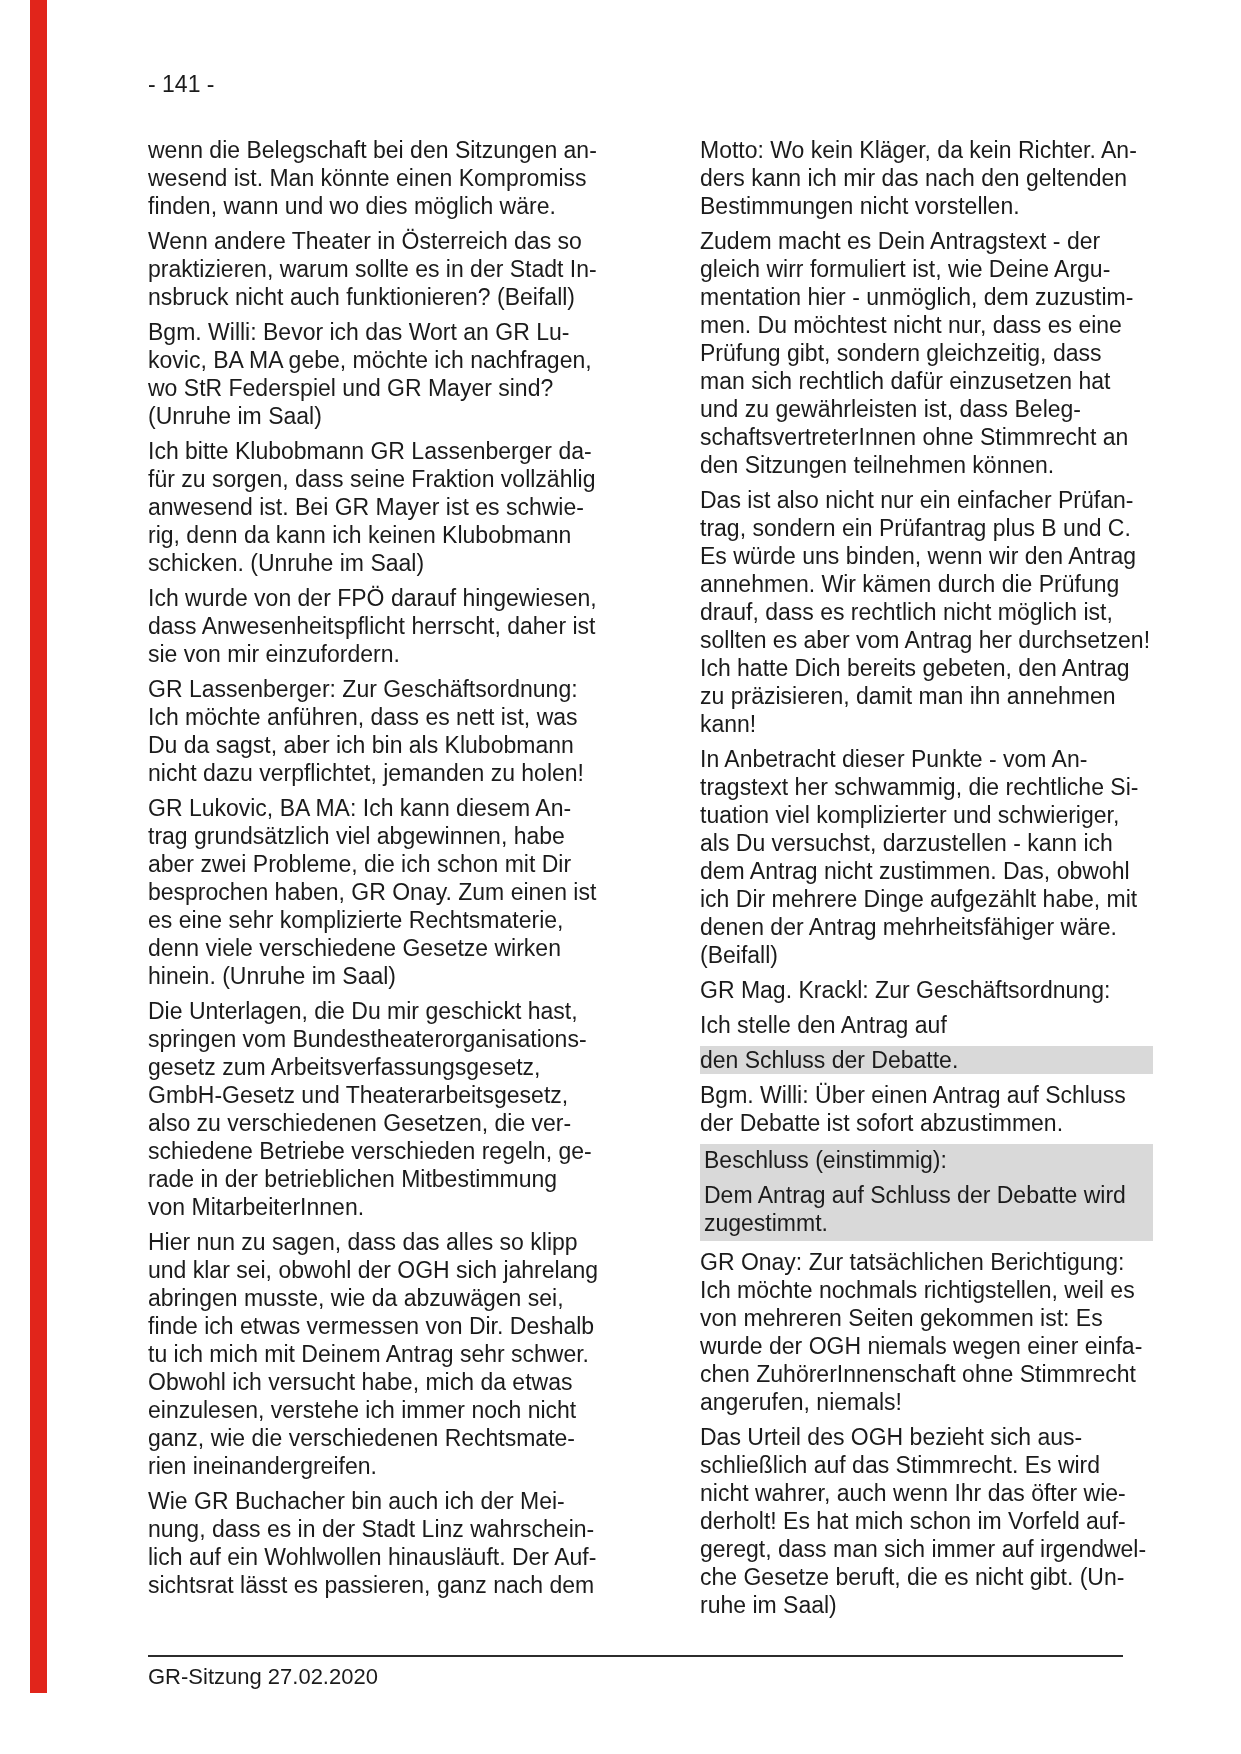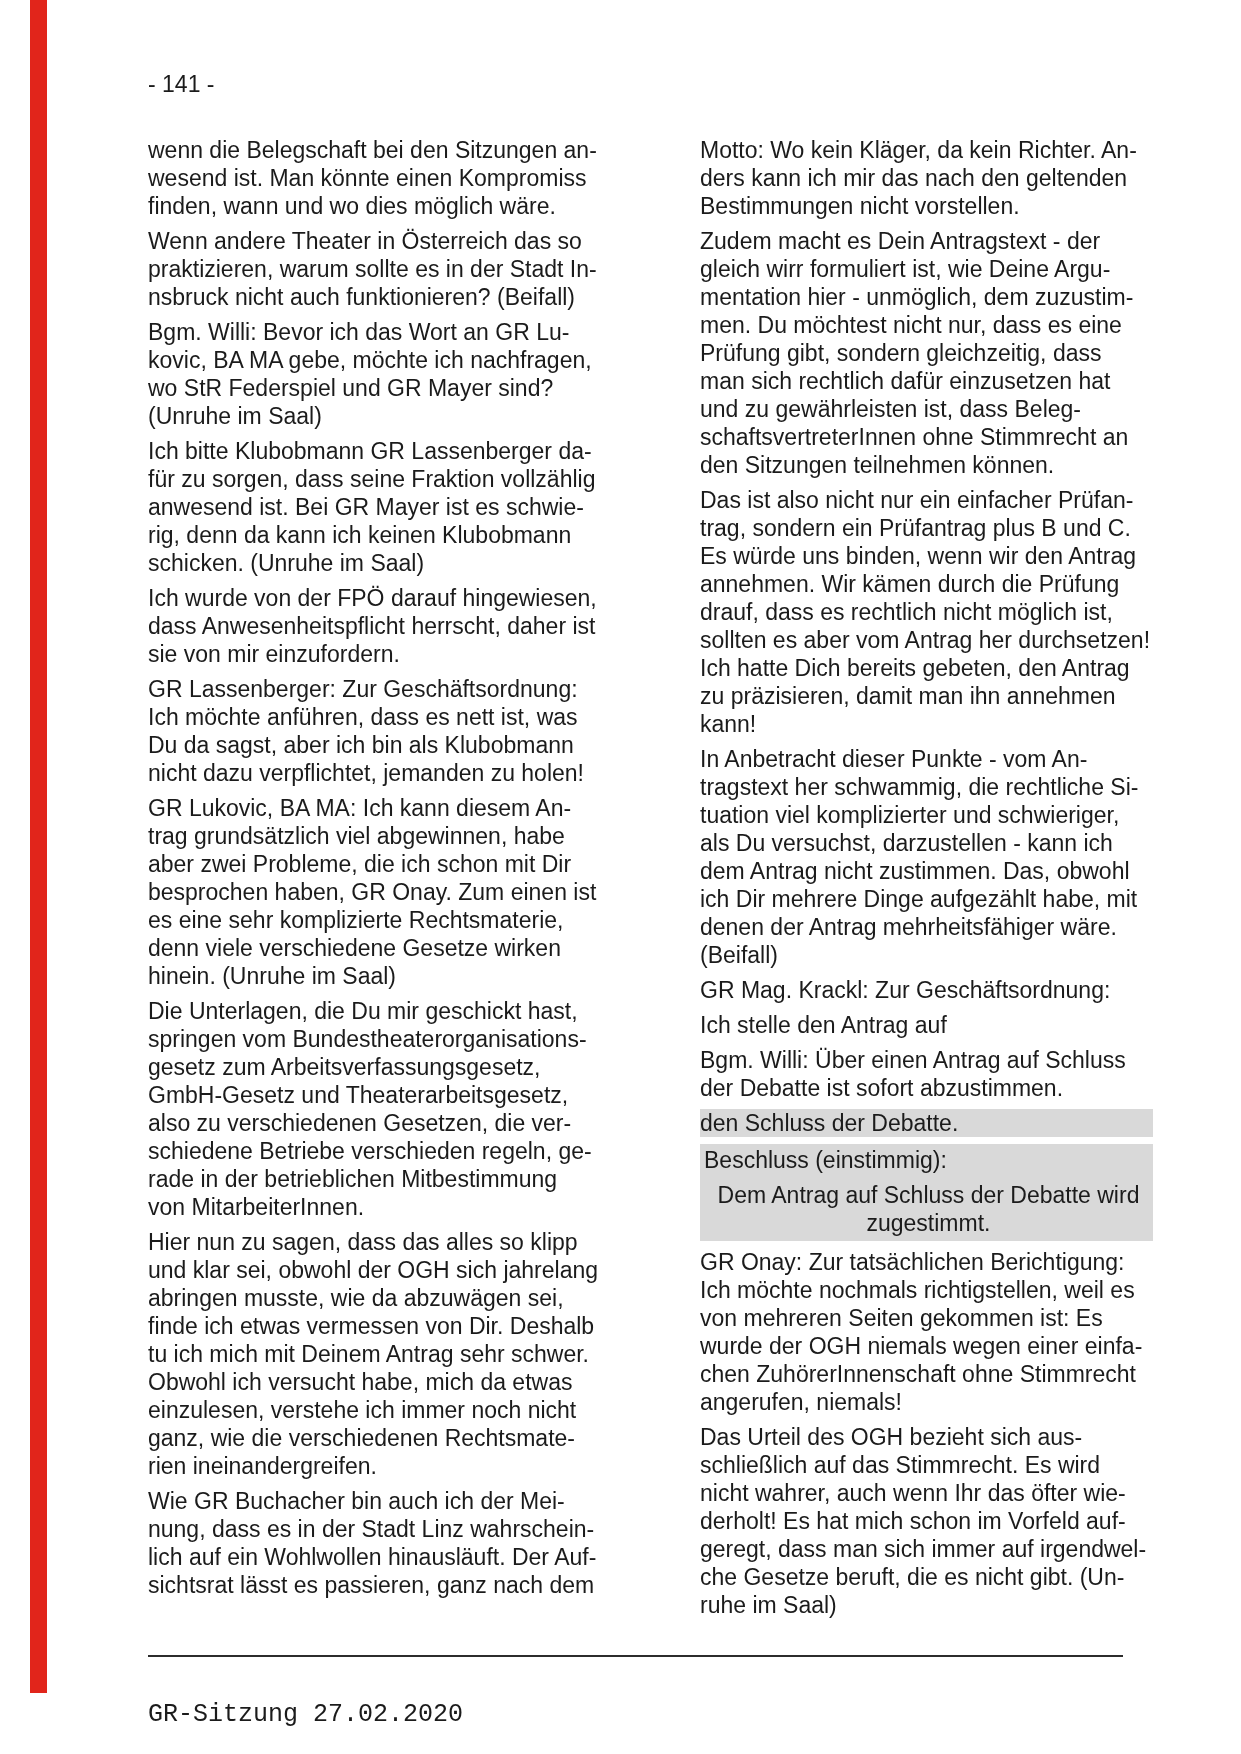--- a/index.html
+++ b/index.html
@@ -12,23 +12,23 @@
     font-size:23px;line-height:28px;}
   .columns{position:absolute;left:148px;top:136px;width:977px;display:flex;}
   .col-left{width:452px;margin-right:100px;flex:none;}
   .col-right{width:453px;flex:none;}
   .para{margin:0 0 7px 0;font-size:23px;line-height:28px;}
   .speaker{font-weight:normal;}
   .ptext{white-space:pre;}
   .hl{background:#d9d9d9;}
   .hl-block{background:#d9d9d9;margin:0 0 7px 0;padding:2px 0 4px 4px;}
   .hl-block .para{margin:0 0 7px 0;background:transparent;}
-  .hl-block .para:last-child{margin-bottom:0;text-align:center;}
+  .hl-block .para:last-child{margin-bottom:0;}
   .footer-rule{position:absolute;left:148px;top:1655px;width:975px;height:0;border-top:2px solid #2c2c2c;}
-  .footer-text{position:absolute;left:148px;top:1701px;font-size:25px;line-height:28px;font-family:Liberation Mono, monospace;}
+  .footer-text{position:absolute;left:148px;top:1663px;font-size:22px;line-height:28px;}
 </style>
 </head>
 <body>
 
 <div class="red-bar"></div>
 
 <div class="page-number">- 141 -</div>
 
 <div class="columns">
   <div class="col-left">
@@ -108,23 +108,23 @@
     <p class="para"><span class="ptext">In Anbetracht dieser Punkte - vom An-
 tragstext her schwammig, die rechtliche Si-
 tuation viel komplizierter und schwieriger,
 als Du versuchst, darzustellen - kann ich
 dem Antrag nicht zustimmen. Das, obwohl
 ich Dir mehrere Dinge aufgezählt habe, mit
 denen der Antrag mehrheitsfähiger wäre.
 (Beifall)</span></p>
     <p class="para"><b class="speaker">GR Mag. Krackl:</b><span class="ptext"> Zur Geschäftsordnung:</span></p>
     <p class="para"><span class="ptext">Ich stelle den Antrag auf</span></p>
+    <p class="para hl"><span class="ptext">den Schluss der Debatte.</span></p>
     <p class="para"><b class="speaker">Bgm. Willi:</b><span class="ptext"> Über einen Antrag auf Schluss
 der Debatte ist sofort abzustimmen.</span></p>
-    <p class="para hl"><span class="ptext">den Schluss der Debatte.</span></p>
     <div class="hl-block">
       <p class="para"><span class="ptext">Beschluss (einstimmig):</span></p>
       <p class="para"><span class="ptext">Dem Antrag auf Schluss der Debatte wird
 zugestimmt.</span></p>
     </div>
     <p class="para"><b class="speaker">GR Onay:</b><span class="ptext"> Zur tatsächlichen Berichtigung:
 Ich möchte nochmals richtigstellen, weil es
 von mehreren Seiten gekommen ist: Es
 wurde der OGH niemals wegen einer einfa-
 chen ZuhörerInnenschaft ohne Stimmrecht

